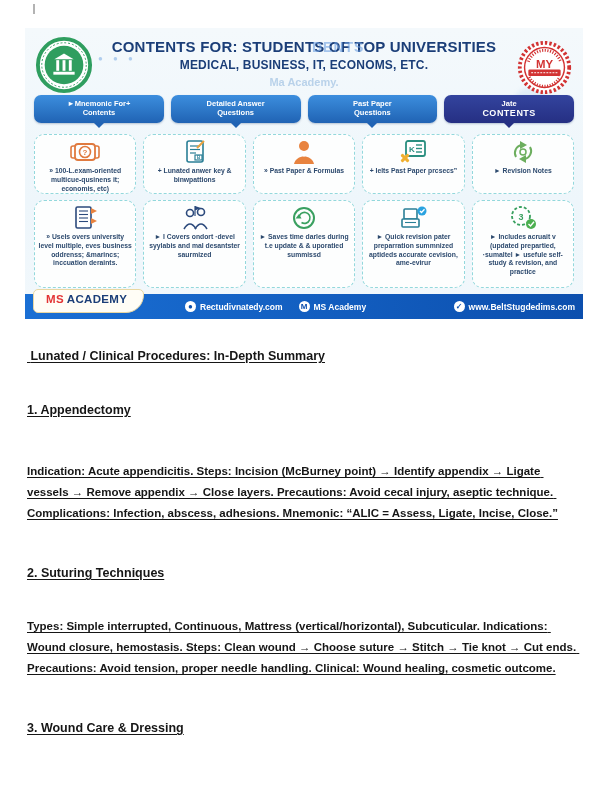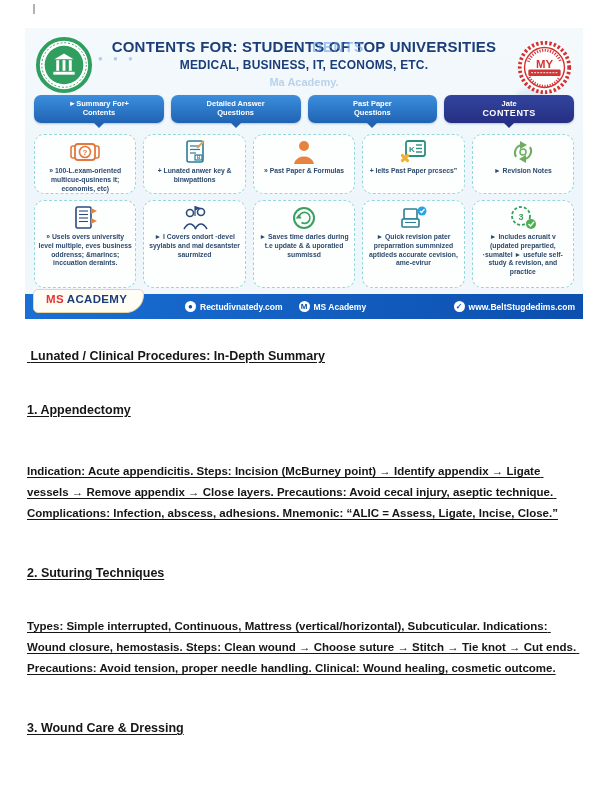--- a/index.html
+++ b/index.html
@@ -105,21 +105,21 @@
       <path d="M13,24 A18,18 0 0 1 47,24" fill="none" stroke="#d23333" stroke-width="3" stroke-dasharray="1.2,1.6"></path>
       <path d="M14,40 A18,18 0 0 0 46,40" fill="none" stroke="#d23333" stroke-width="3" stroke-dasharray="1.2,1.6"></path>
       <text x="30" y="30" text-anchor="middle" font-size="12" font-weight="bold" fill="#d23333">MY</text>
       <rect x="13" y="32" width="34" height="7" rx="1.5" fill="#d23333"></rect>
       <line x1="16" y1="35.5" x2="44" y2="35.5" stroke="#ffffff" stroke-width="1" stroke-dasharray="2,1.2"></line>
     </svg>
   </div>
 
   <div class="tabs">
     <div class="tab">
-      <div class="l1">►Summary For+</div>
+      <div class="l1">►Mnemonic For+</div>
       <div class="l2">Contents</div>
     </div>
     <div class="tab">
       <div class="l1">Detailed Answer</div>
       <div class="l2">Questions</div>
     </div>
     <div class="tab">
       <div class="l1">Past Paper</div>
       <div class="l2">Questions</div>
     </div>

